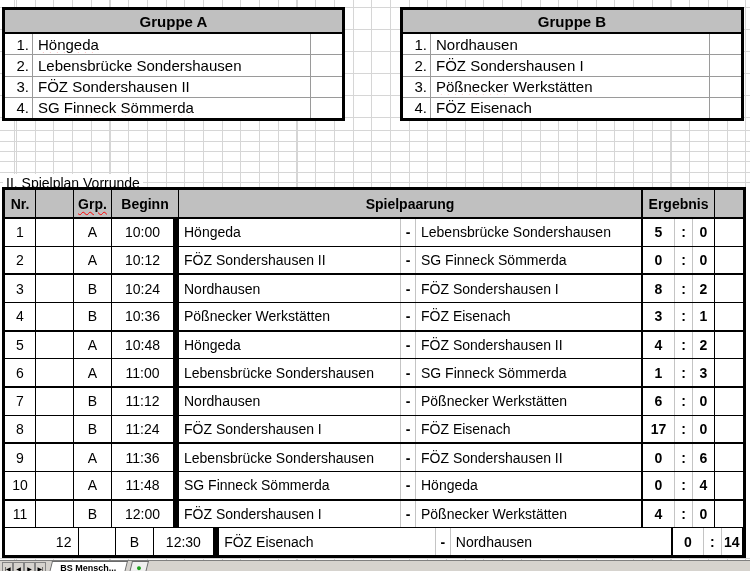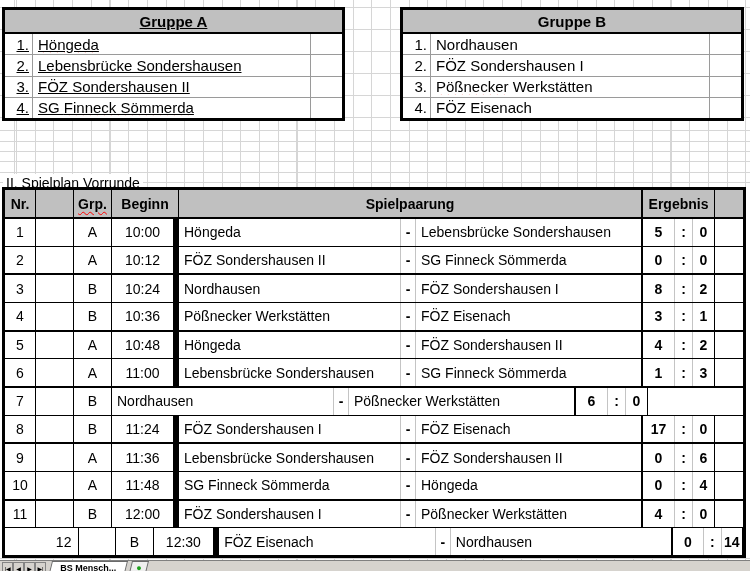--- a/index.html
+++ b/index.html
@@ -15,21 +15,21 @@
   #grid-h-top{left:0;top:0;width:750px;height:121px;
     background-image:repeating-linear-gradient(to bottom,#d6d6d6 0 1px,transparent 1px 22px);
     background-position:0 7px;}
   #grid-h-mid{left:0;top:121px;width:750px;height:66px;
     background-image:repeating-linear-gradient(to bottom,transparent 0 9.3px,#d6d6d6 9.3px 10.3px);}
   #grid-h-bot{left:0;top:558px;width:750px;height:1px;background:#d6d6d6;}
 
   
   .gbox{position:absolute;z-index:1;top:7px;height:114px;border:3px solid #000;
     background:#fff;box-sizing:border-box;display:flex;flex-direction:column;}
-  #gbox-a{left:2px;width:343px;text-decoration:underline;}
+  #gbox-a{left:2px;width:343px;}
   #gbox-b{left:400px;width:344px;}
   .g-head{height:22px;background:#c0c0c0;border-bottom:2px solid #000;
     display:flex;align-items:center;justify-content:center;
     font-size:15px;font-weight:700;}
   .g-rows{flex:1;display:flex;flex-direction:column;}
   .g-row{flex:1;display:flex;align-items:center;font-size:15px;}
   .g-row + .g-row{border-top:1px solid #9a9a9a;}
   .g-num{width:28px;border-right:1px solid #9a9a9a;text-align:right;
     padding-right:3px;box-sizing:border-box;align-self:stretch;display:flex;
     align-items:center;justify-content:flex-end;}
@@ -259,20 +259,21 @@
           <div class="td c-s1">1</div>
           <div class="td c-col">:</div>
           <div class="td c-s2">3</div>
           <div class="td c-end"></div>
         </div>
 
         <div>
           <div class="td c-nr">7</div>
           <div class="td c-blank"></div>
           <div class="td c-grp">B</div>
+          <div class="td c-beg">11:12</div>
           <div class="td c-n1">Nordhausen</div>
           <div class="td c-dash">-</div>
           <div class="td c-n2">Pößnecker Werkstätten</div>
           <div class="td c-s1">6</div>
           <div class="td c-col">:</div>
           <div class="td c-s2">0</div>
           <div class="td c-end"></div>
         </div>
 
         <div>

